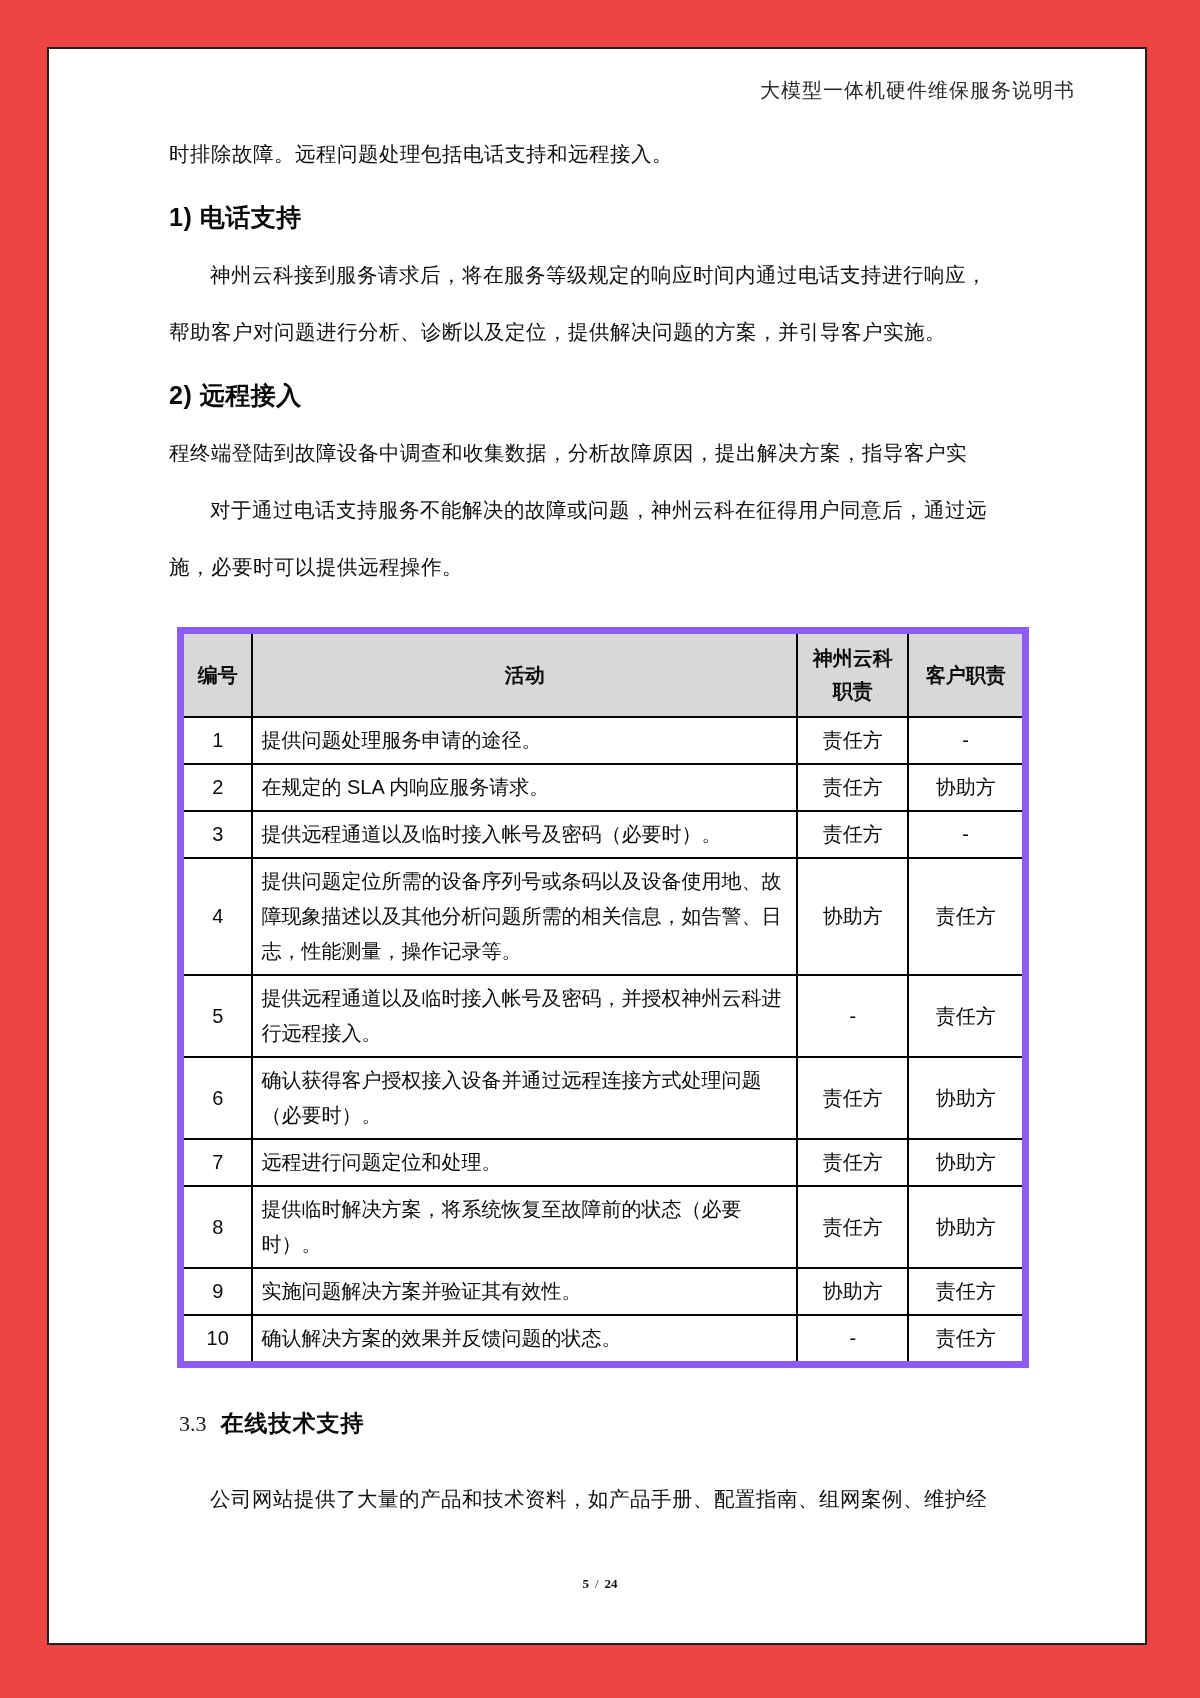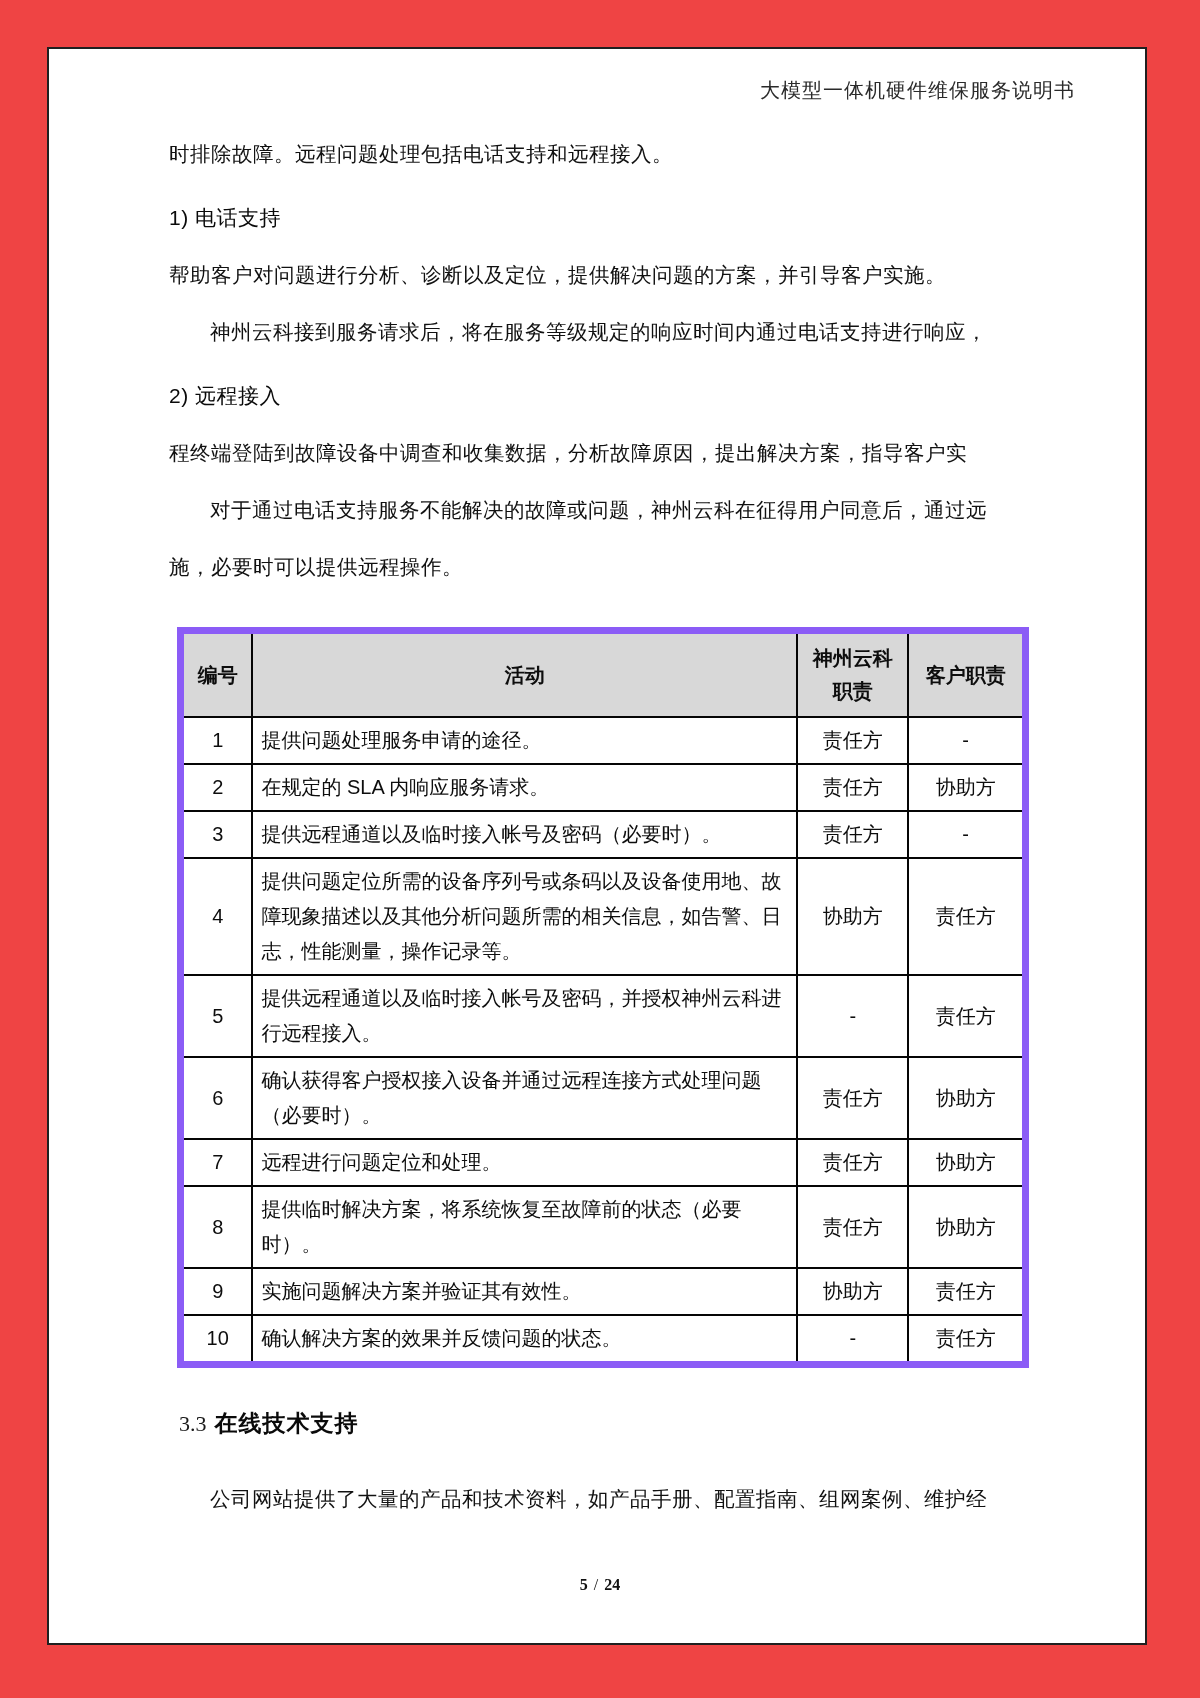--- a/index.html
+++ b/index.html
@@ -41,22 +41,22 @@
     font-size:20.5px;
     line-height:57px;
     color:#111111;
     letter-spacing:0.5px;
     white-space:nowrap;
   }
   .indent { text-indent:2em; }
   .intro { margin-top:20px; }
   .h-num {
     margin-top:7px;
-    font-size:21px;
-    font-weight:normal;
+    font-size:25px;
+    font-weight:bold;
     line-height:57px;
     color:#0a0a0a;
     letter-spacing:0.5px;
   }
   .lead { margin-top:12px; }
   table.resp {
     margin-top:32px;
     margin-left:8px;
     border-collapse:collapse;
     table-layout:fixed;
@@ -87,59 +87,59 @@
   .col-c    { width:114px; }
   .h33 {
     margin-top:38px;
     margin-left:10px;
     line-height:36px;
   }
   .h33 .num {
     font-family:"Liberation Serif", serif;
     font-size:22px;
     color:#1a1a1a;
-    margin-right:8px;
+    margin-right:14px;
   }
   .h33 .ttl {
     font-size:23px;
     font-weight:bold;
     color:#0a0a0a;
     letter-spacing:1px;
     font-family:Liberation Mono, monospace;
   }
   .last-para { margin-top:26px; }
   .doc-footer {
     position:absolute;
     left:0; top:1576px;
     width:1200px;
     text-align:center;
     font-family:"Liberation Serif", serif;
-    font-size:16px;
+    font-size:13px;
     color:#111111;
   }
   .doc-footer .pg { font-weight:bold; }
   .doc-footer .sep { font-weight:normal; padding:0 6px; }
 </style>
 </head>
 <body>
 
 <div class="page">
   <div class="frame"></div>
 
   <div class="content">
 
     <div class="doc-header">大模型一体机硬件维保服务说明书</div>
 
     <div class="bodyline intro">时排除故障。远程问题处理包括电话支持和远程接入。</div>
 
     <div class="h-num">1) 电话支持</div>
 
     <div>
+      <div class="bodyline indent">神州云科接到服务请求后，将在服务等级规定的响应时间内通过电话支持进行响应，</div>
       <div class="bodyline">帮助客户对问题进行分析、诊断以及定位，提供解决问题的方案，并引导客户实施。</div>
-      <div class="bodyline indent">神州云科接到服务请求后，将在服务等级规定的响应时间内通过电话支持进行响应，</div>
     </div>
 
     <div class="h-num">2) 远程接入</div>
 
     <div>
       <div class="bodyline">程终端登陆到故障设备中调查和收集数据，分析故障原因，提出解决方案，指导客户实</div>
       <div class="bodyline indent">对于通过电话支持服务不能解决的故障或问题，神州云科在征得用户同意后，通过远</div>
       <div class="bodyline">施，必要时可以提供远程操作。</div>
     </div>
 

